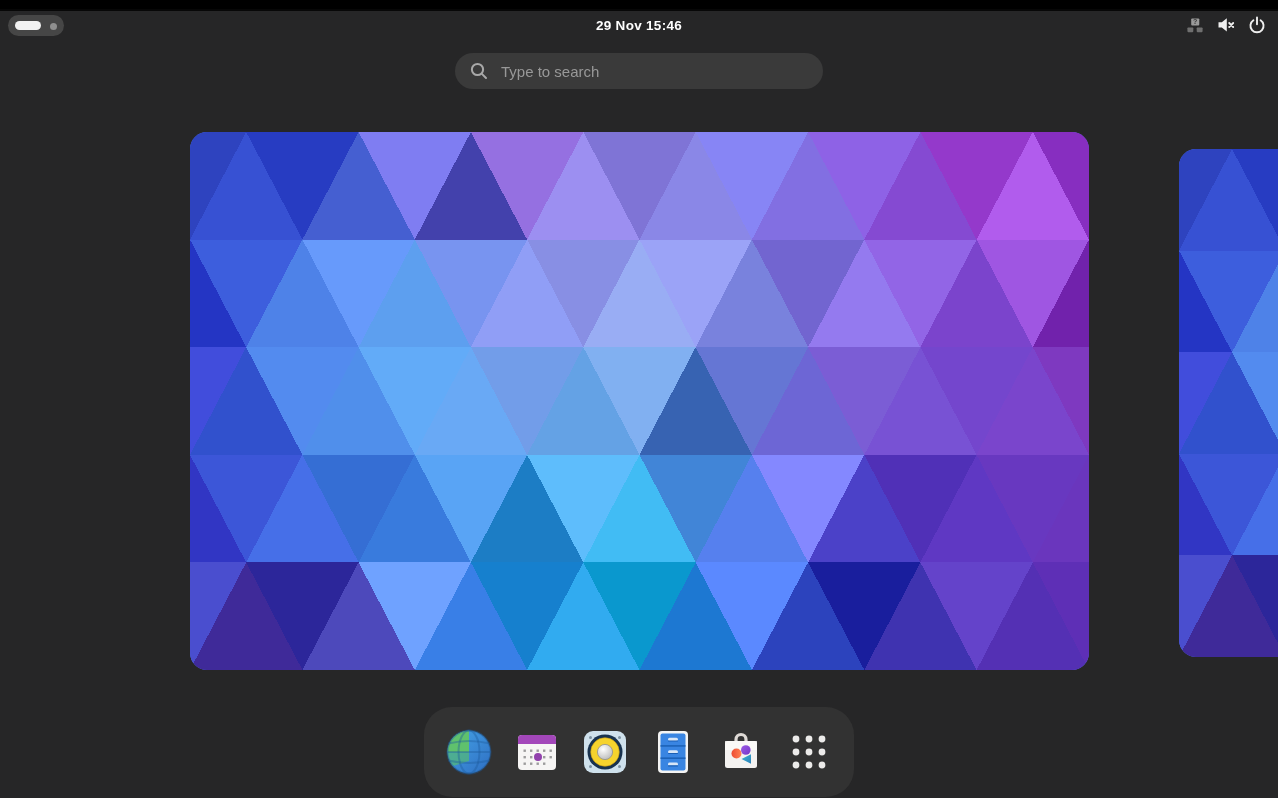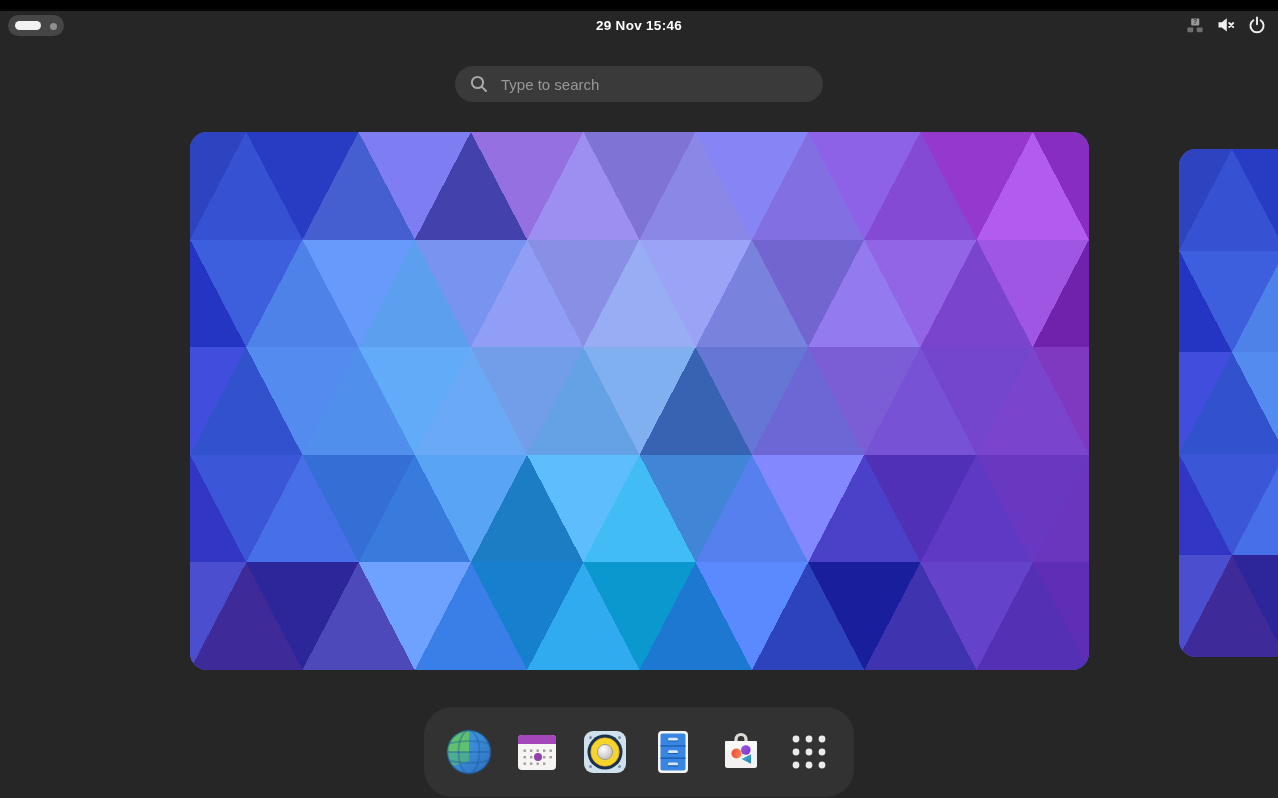--- a/index.html
+++ b/index.html
@@ -14,21 +14,21 @@
   .topbar{position:absolute;top:2px;left:0;right:0;height:28px;display:flex;align-items:center;}
   .ws-pill{position:relative;margin-left:8px;width:56px;height:21px;border-radius:11px;background:#464646;border:none;cursor:pointer;}
   .ws-pill .active{position:absolute;left:7px;top:6px;width:26px;height:9px;border-radius:5px;background:#f2f2f2;}
   .ws-pill .dot{position:absolute;left:42px;top:8px;width:7px;height:7px;border-radius:50%;background:#8f8f8f;}
   .clock{position:absolute;left:50%;transform:translateX(-50%);background:none;border:none;color:#ffffff;
          font-family:"Liberation Sans",sans-serif;font-weight:bold;font-size:13.5px;letter-spacing:.3px;cursor:pointer;padding:4px 10px;}
   .status{margin-left:auto;display:flex;align-items:center;gap:13px;padding-right:12px;}
   .status .sicon{display:flex;align-items:center;justify-content:center;width:18px;height:18px;cursor:pointer;}
 
   
-  .search{position:absolute;top:57px;left:50%;transform:translateX(-50%);width:368px;height:36px;background:#3a3a3a;
+  .search{position:absolute;top:44px;left:50%;transform:translateX(-50%);width:368px;height:36px;background:#3a3a3a;
           border-radius:18px;display:flex;align-items:center;gap:10px;padding:0 14px;box-sizing:border-box;}
   .search input{flex:1;background:none;border:none;outline:none;color:#dddddd;font-size:15px;font-family:"Liberation Sans",sans-serif;}
   .search input::placeholder{color:#989898;opacity:1;}
 
   
   .preview{position:absolute;overflow:hidden;background:#333;}
   .preview.main{left:190px;top:123px;width:899px;height:538px;border-radius:17px;cursor:pointer;}
   .preview.side{left:1179px;top:140px;width:99px;height:508px;border-radius:17px 0 0 17px;cursor:pointer;}
   .preview.main svg.wall{width:899px;height:538px;display:block;}
   .preview.side svg.wall{width:849px;height:508px;display:block;}

